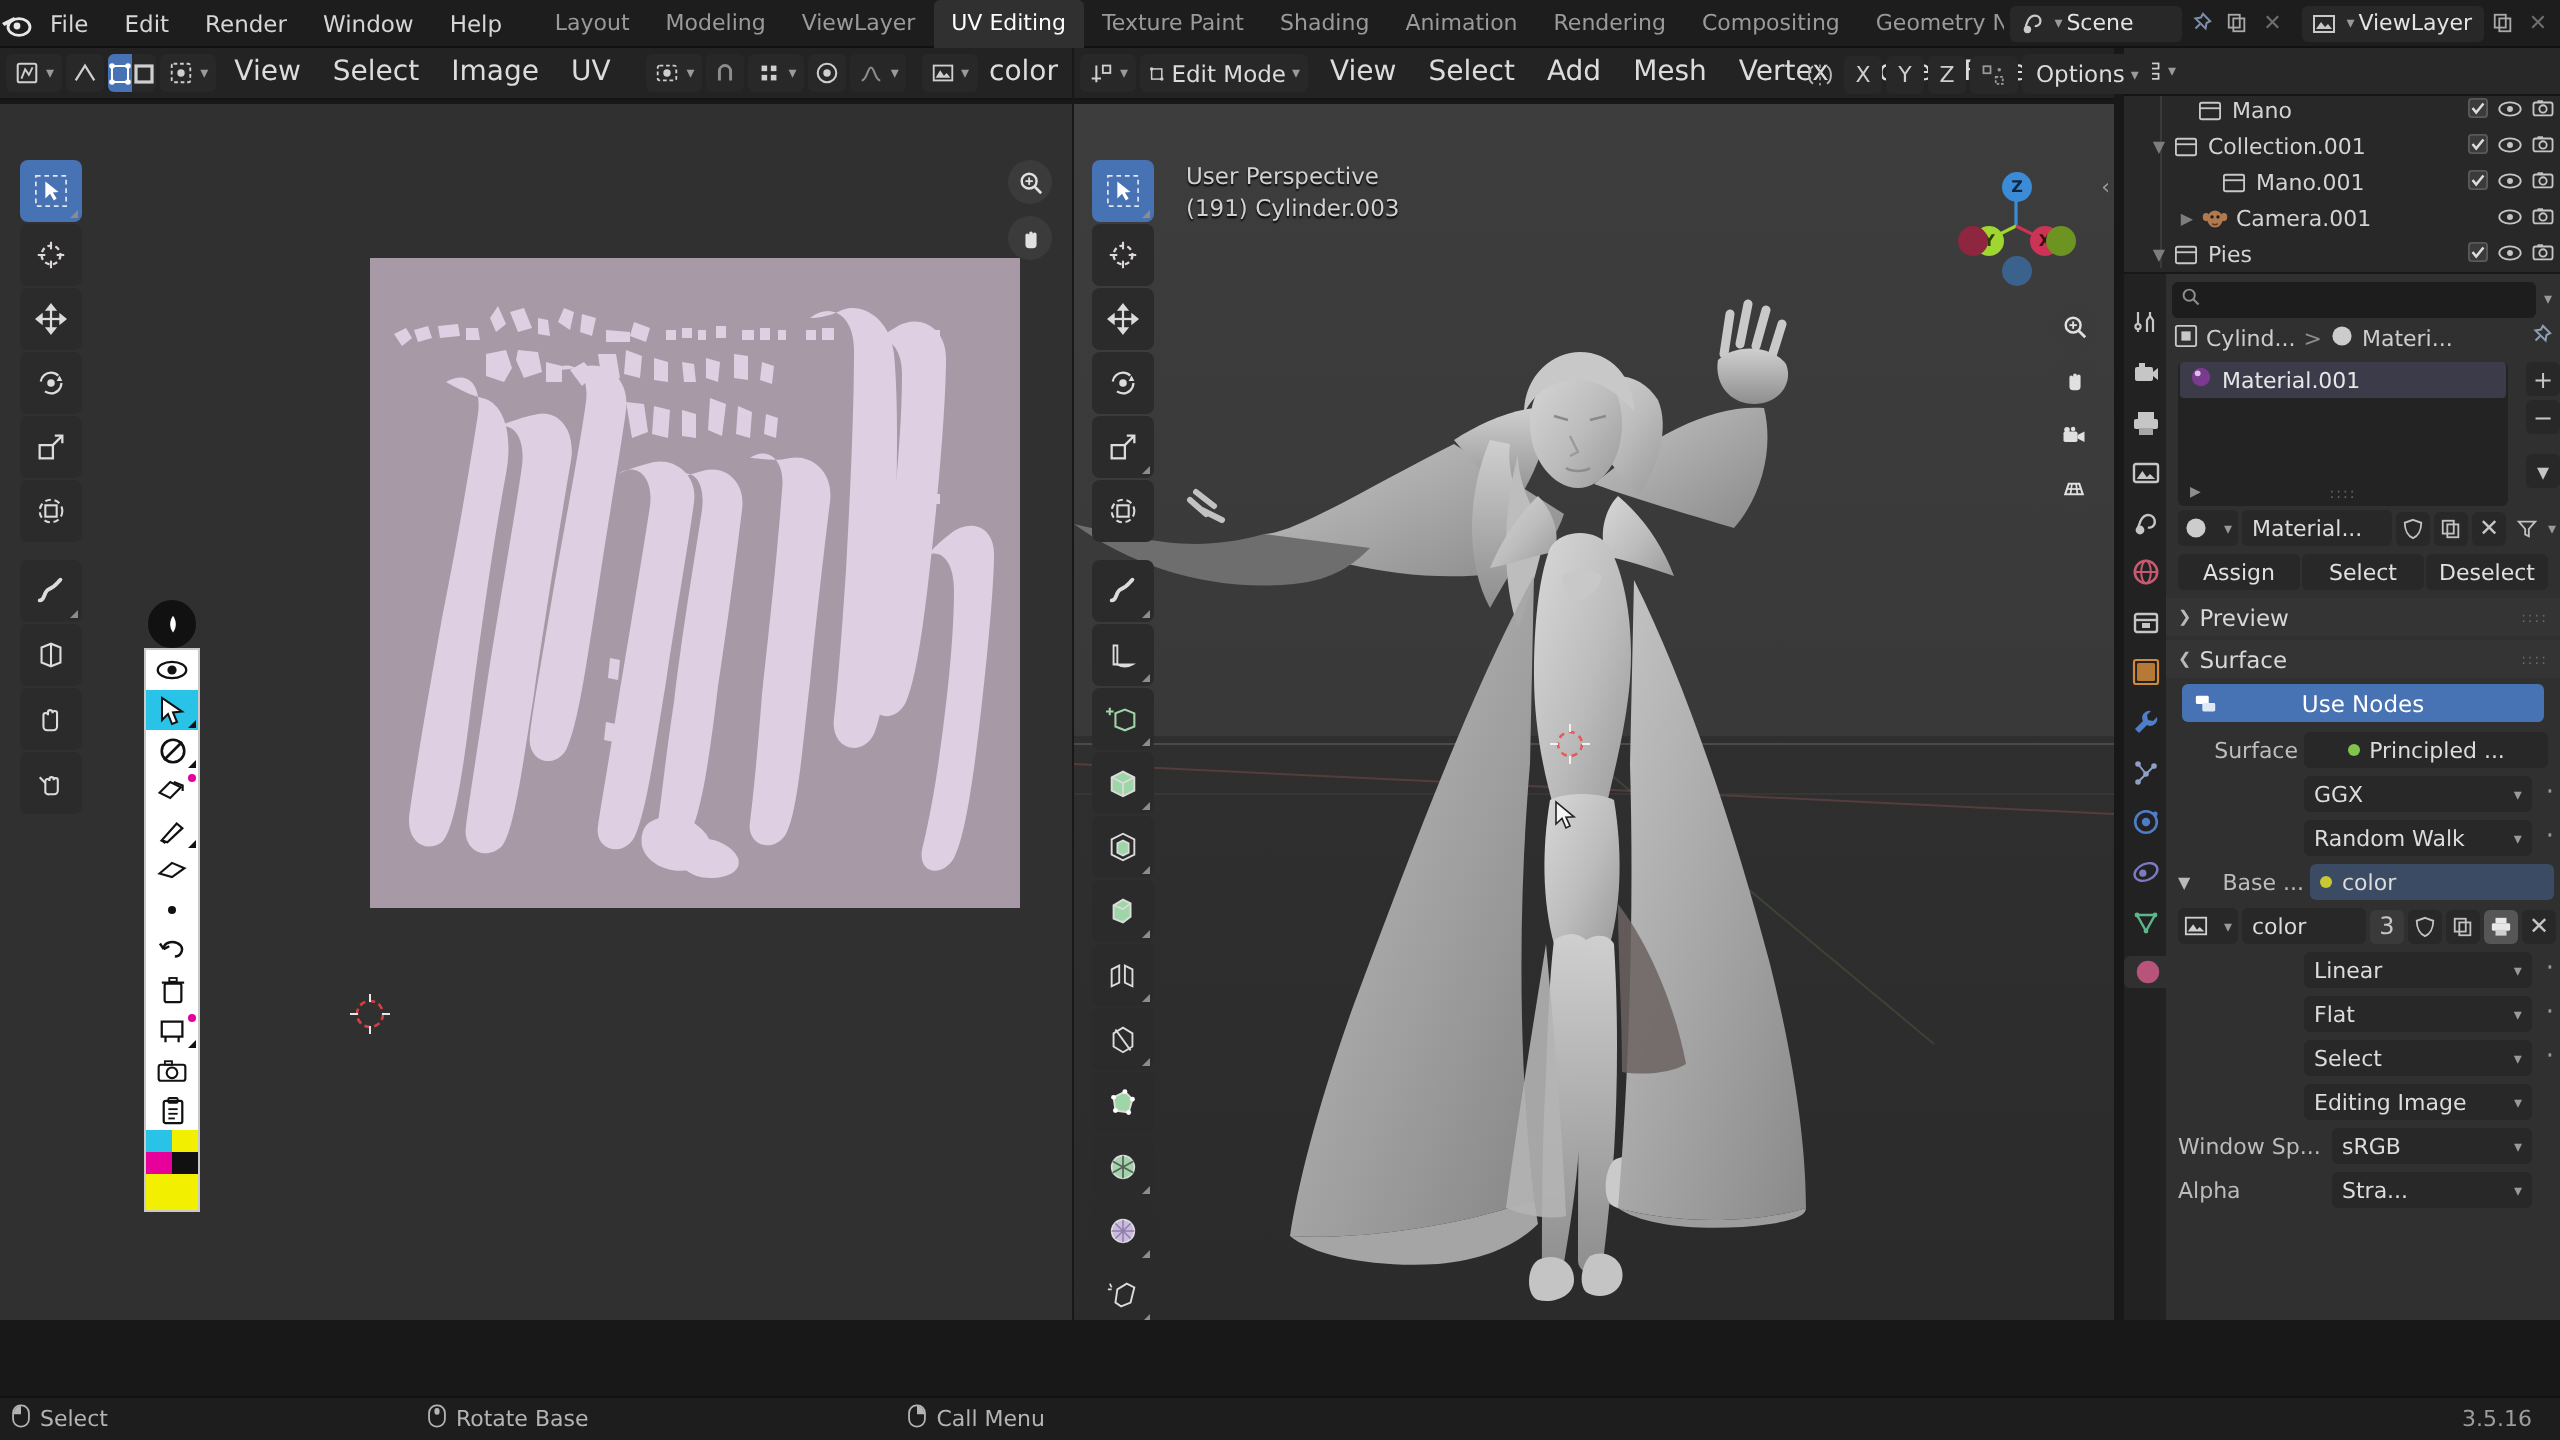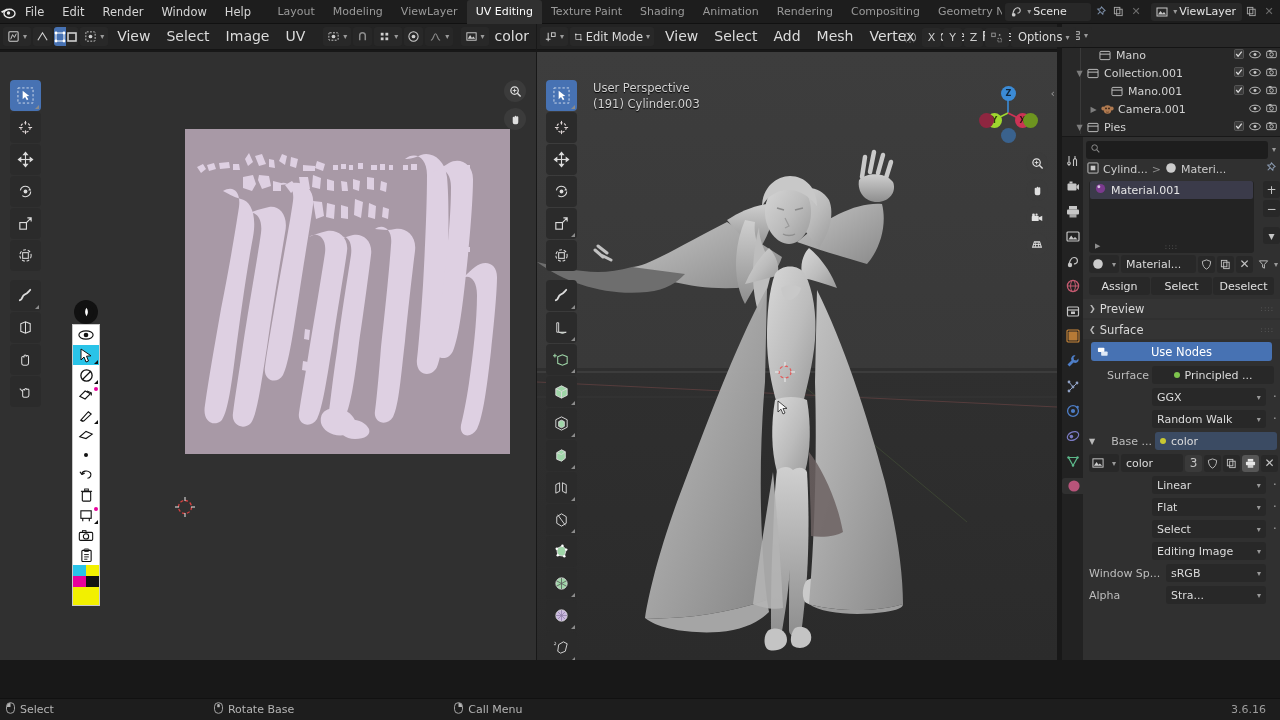--- a/index.html
+++ b/index.html
@@ -1406,16 +1406,16 @@
     <div class="st-gap"></div>
     <div class="st-item">
       <span>
         <svg width="9" height="12" viewBox="0 0 10 13">
             <rect x="0.6" y="0.6" width="8.8" height="11.8" rx="4.2" fill="none" stroke="#b4b4b4" stroke-width="1"></rect>
             <path d="M9 5.5 L5 5.5 L5 0.8 a4.3 4.3 0 014 4.7z" fill="#b4b4b4"></path>
           </svg>
       </span>
       <span>Call Menu</span>
     </div>
-    <div class="ver">3.6.16</div>
+    <div class="ver">3.5.16</div>
   </div>
 
 </div>
 
 </body></html>

